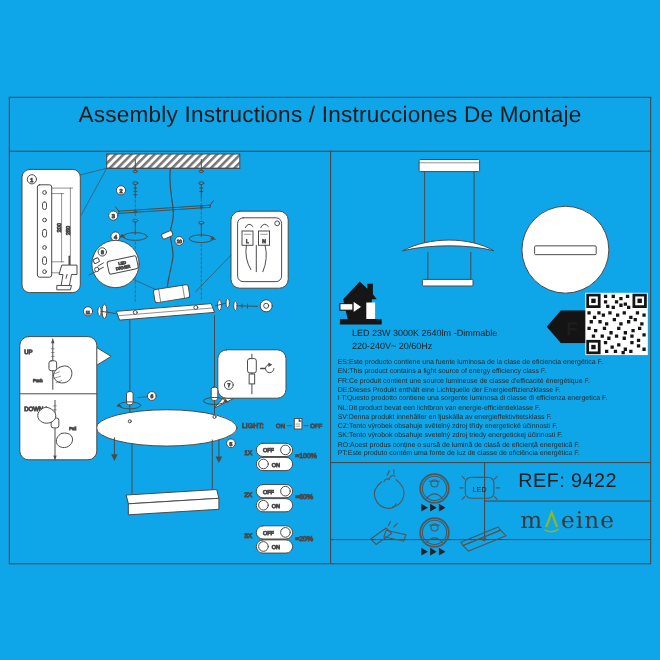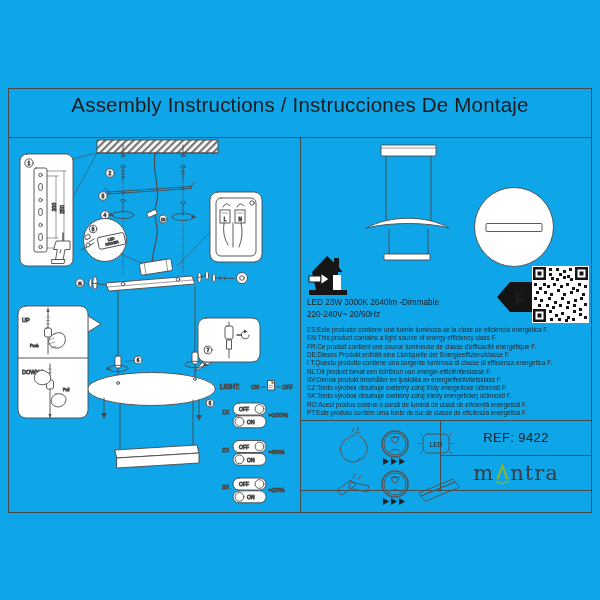--- a/index.html
+++ b/index.html
@@ -2,24 +2,24 @@
 <html><head>
 <meta charset="utf-8">
 <style>
   html,body{margin:0;padding:0;background:#fff;}
   #sheet{position:relative;width:600px;height:600px;background:#0ea5e9;
          font-family:"Liberation Sans",sans-serif;overflow:hidden;}
   .abs{position:absolute;}
   .line{position:absolute;background:#4a4a4a;}
   .frame{position:absolute;border:1px solid #4a4a4a;}
   #title{left:8px;top:93px;width:584px;text-align:center;font-size:20.5px;color:#1b1b1b;letter-spacing:.2px;}
-  .spec{left:307px;font-size:8.2px;color:#1e1e1e;white-space:nowrap;}
+  .spec{left:320px;font-size:8.2px;color:#1e1e1e;white-space:nowrap;}
   .lang{left:307px;width:286px;font-size:6.35px;line-height:8.32px;color:#2a2a2a;white-space:nowrap;overflow:hidden;}
   #refbox{left:441px;top:421px;width:150px;height:33px;line-height:33px;text-align:center;
-          font-size:13px;color:#1d1d1d;letter-spacing:.4px;}
+          font-size:18px;color:#1d1d1d;letter-spacing:.4px;}
   #brandbox{left:441px;top:456px;width:150px;height:33px;display:flex;align-items:center;justify-content:center;
           font-family:"DejaVu Serif",serif;font-size:21px;color:#3b3b3b;letter-spacing:1px;}
   #brandbox svg{margin:0 .5px;vertical-align:-4px;}
   svg text{font-family:"Liberation Sans",sans-serif;fill:#1e1e1e;}
 </style>
 </head>
 <body>
 
 <div id="sheet">
 
@@ -423,16 +423,16 @@
     </g>
   </svg>
 
   <div id="refbox" class="abs">REF: 9422</div>
   <div id="brandbox" class="abs">
     <span>m</span>
     <svg width="15" height="24" viewBox="0 0 15 24">
       <path d="M7.5,2 L13.6,18 L11.2,18 L7.5,7.6 L3.8,18 L1.4,18 Z" fill="#8CB632"></path>
       <path d="M1,20.5 Q7.5,24.5 14,20" stroke="#8CB632" stroke-width="1.2" fill="none"></path>
     </svg>
-    <span>ntra</span>
+    <span>eine</span>
   </div>
 
 </div>
 
 </body></html>

